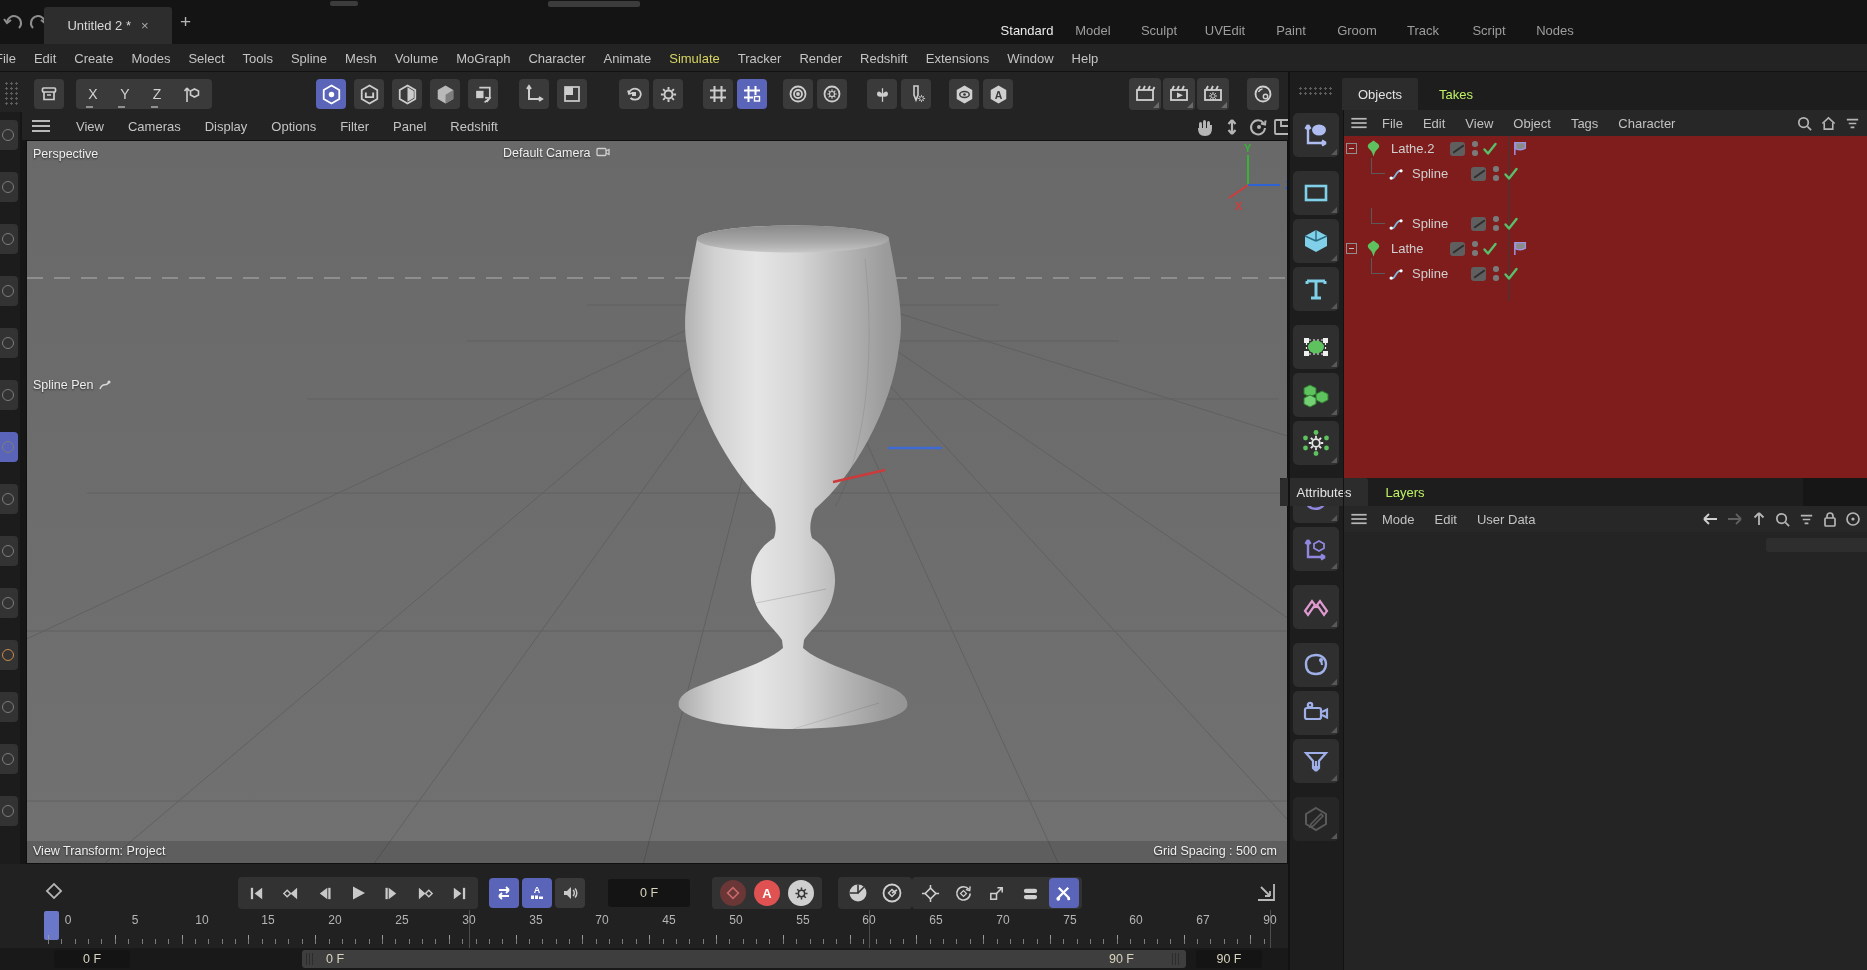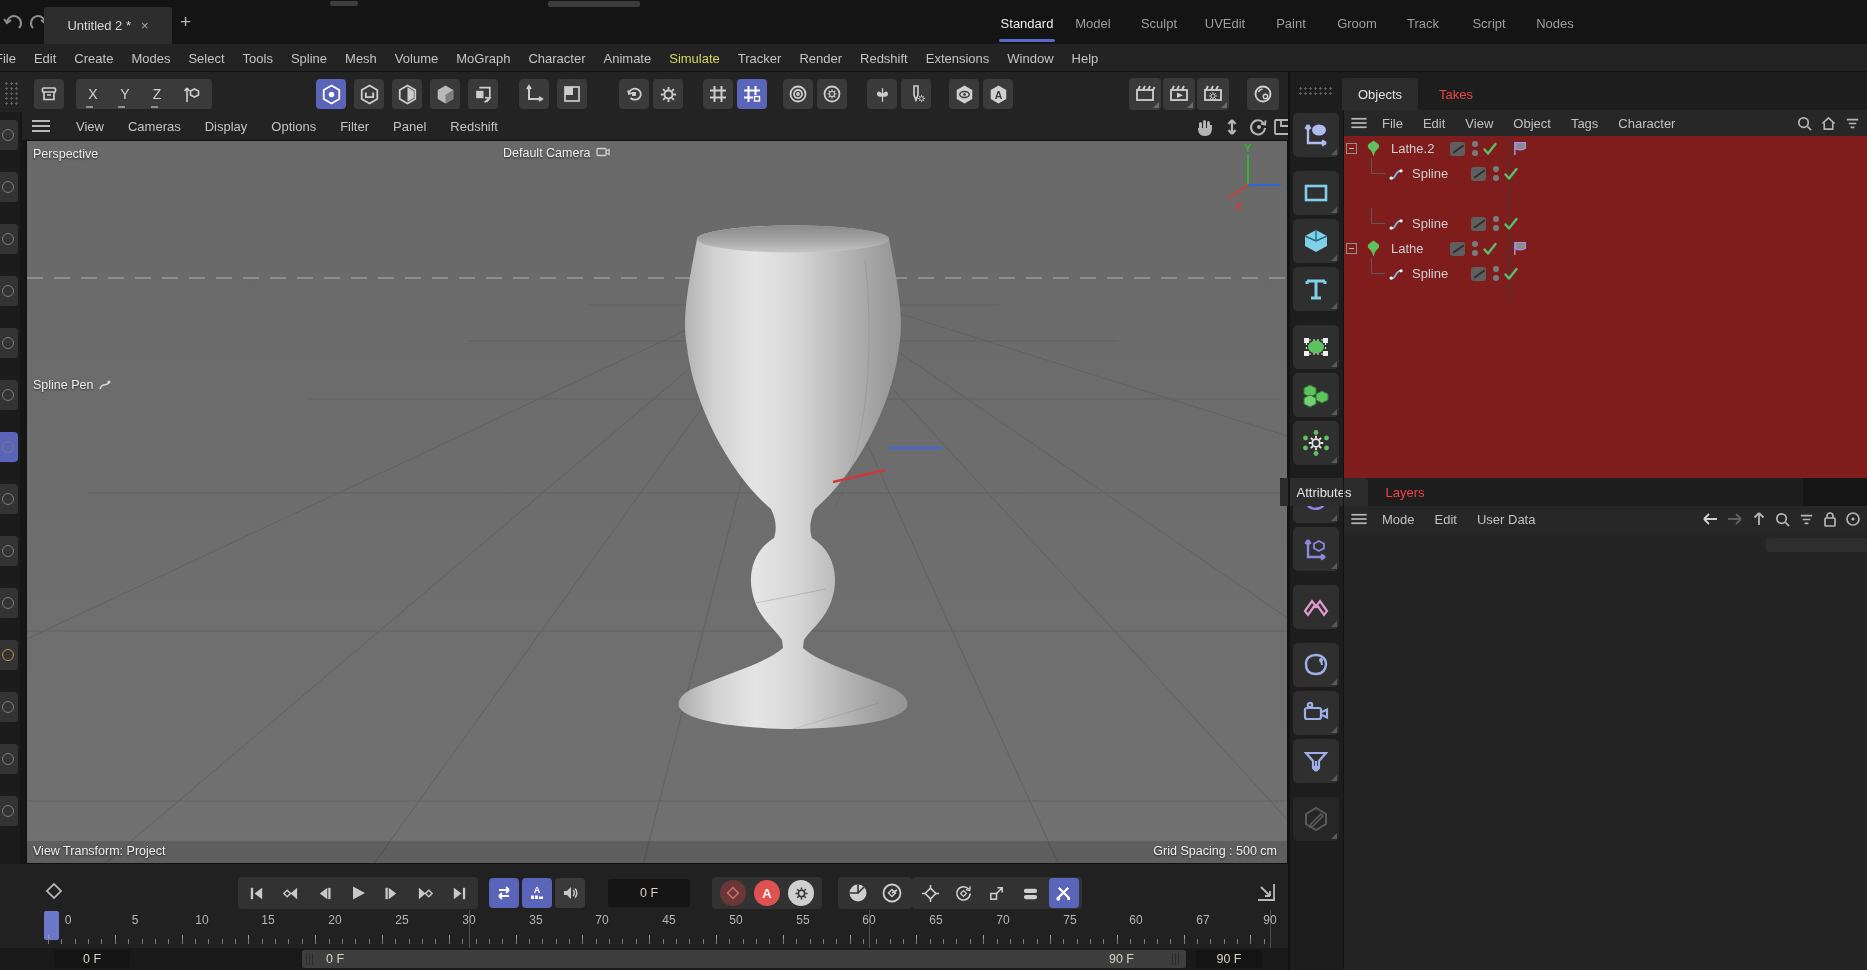--- a/index.html
+++ b/index.html
@@ -6,21 +6,21 @@
   html,body{width:1867px;height:970px;overflow:hidden}
   body{background:#161616;font-family:"Liberation Sans","DejaVu Sans",sans-serif;color:#c6c6c6;position:relative}
   .abs{position:absolute}
   svg{display:block}
   
   #titlebar{position:absolute;left:0;top:0;width:1867px;height:44px;background:#141414}
   .histbtn{position:absolute;top:12px;color:#8f8f8f}
   #doctab{position:absolute;left:44px;top:7px;width:128px;height:37px;background:#2d2d2d;border-radius:3px 3px 0 0;display:flex;align-items:center;justify-content:center;gap:10px;color:#d8d8d8;font-size:13px}
   #doctab .x{color:#a9a9a9;font-size:13px}
   #newtab{position:absolute;left:180px;top:12px;color:#b5b5b5;font-size:19px;line-height:19px}
-  #layouttabs{position:absolute;left:994px;top:1px;height:44px;display:flex}
+  #layouttabs{position:absolute;left:994px;top:8px;height:44px;display:flex}
   .ltab{width:66px;height:44px;display:flex;align-items:center;justify-content:center;font-size:13px;color:#9d9d9d;position:relative}
   .ltab.active{color:#ececec}
   .ltab.active::after{content:"";position:absolute;left:5px;right:5px;bottom:3px;height:3px;background:#5a68c8;border-radius:2px}
   .fragment{position:absolute;background:#3c3c3c;border-radius:2px}
   
   #menubar{position:absolute;left:0;top:44px;width:1867px;height:28px;background:#232323;display:flex;align-items:center;padding-left:0}
   #menubar{left:-14px;width:1881px}
   .mitem{padding:0 9px;font-size:13px;color:#c4c4c4}
   .mitem.hl{color:#d6d463}
   
@@ -47,21 +47,21 @@
   .lbtn{position:absolute;left:-12px;width:30px;height:30px;border-radius:4px;background:#333}
   .lbtn::after{content:"";position:absolute;left:14px;top:9px;width:10px;height:10px;border-radius:50%;border:1.5px solid #7c7c7c}
   .lbtn.blue{background:#5a64b8}
   .lbtn.warm::after{border-color:#c88b4a}
   
   #rightstrip{position:absolute;left:1288px;top:110px;width:56px;height:860px;background:#1d1d1d}
   .sbtn{position:absolute;left:5px;width:46px;height:44px;background:#2f2f2f;border-radius:5px;display:flex;align-items:center;justify-content:center}
   .sbtn .cornertri{border-bottom-color:#585858}
   
   #objheader{position:absolute;left:1290px;top:72px;width:577px;height:38px;background:#1d1d1d}
-  .ptab{position:absolute;top:6px;height:32px;display:flex;align-items:center;justify-content:center;font-size:13px;color:#ef4444}
+  .ptab{position:absolute;top:6px;height:32px;display:flex;align-items:center;justify-content:center;font-size:13px;color:#bef264}
   .ptab.active{background:#2c2c2c;color:#e3e3e3;border-radius:3px 3px 0 0}
   .prow{position:absolute;left:1344px;width:523px;height:26px;background:#272727;display:flex;align-items:center}
   .pm{font-size:13px;color:#c2c2c2;margin-right:20px}
   #objtree{position:absolute;left:1344px;top:136px;width:523px;height:342px;background:#7f1d1d}
   .colsep{position:absolute;left:164px;top:0;width:1px;height:165px;background:#3b3b3b}
   .trow{position:absolute;left:0;width:523px;height:24px}
   .minusbox{position:absolute;left:2px;top:6px;width:11px;height:11px;border:1px solid #8f8f8f;display:flex;align-items:center;justify-content:center}
   .minusbox i{display:block;width:5px;height:1px;background:#bdbdbd}
   .olabel{position:absolute;top:4px;font-size:13px;color:#cfcfcf}
   .pbox{position:absolute;top:5px;width:15px;height:14px;background:#5f5f5f;border-radius:3px;overflow:hidden}

